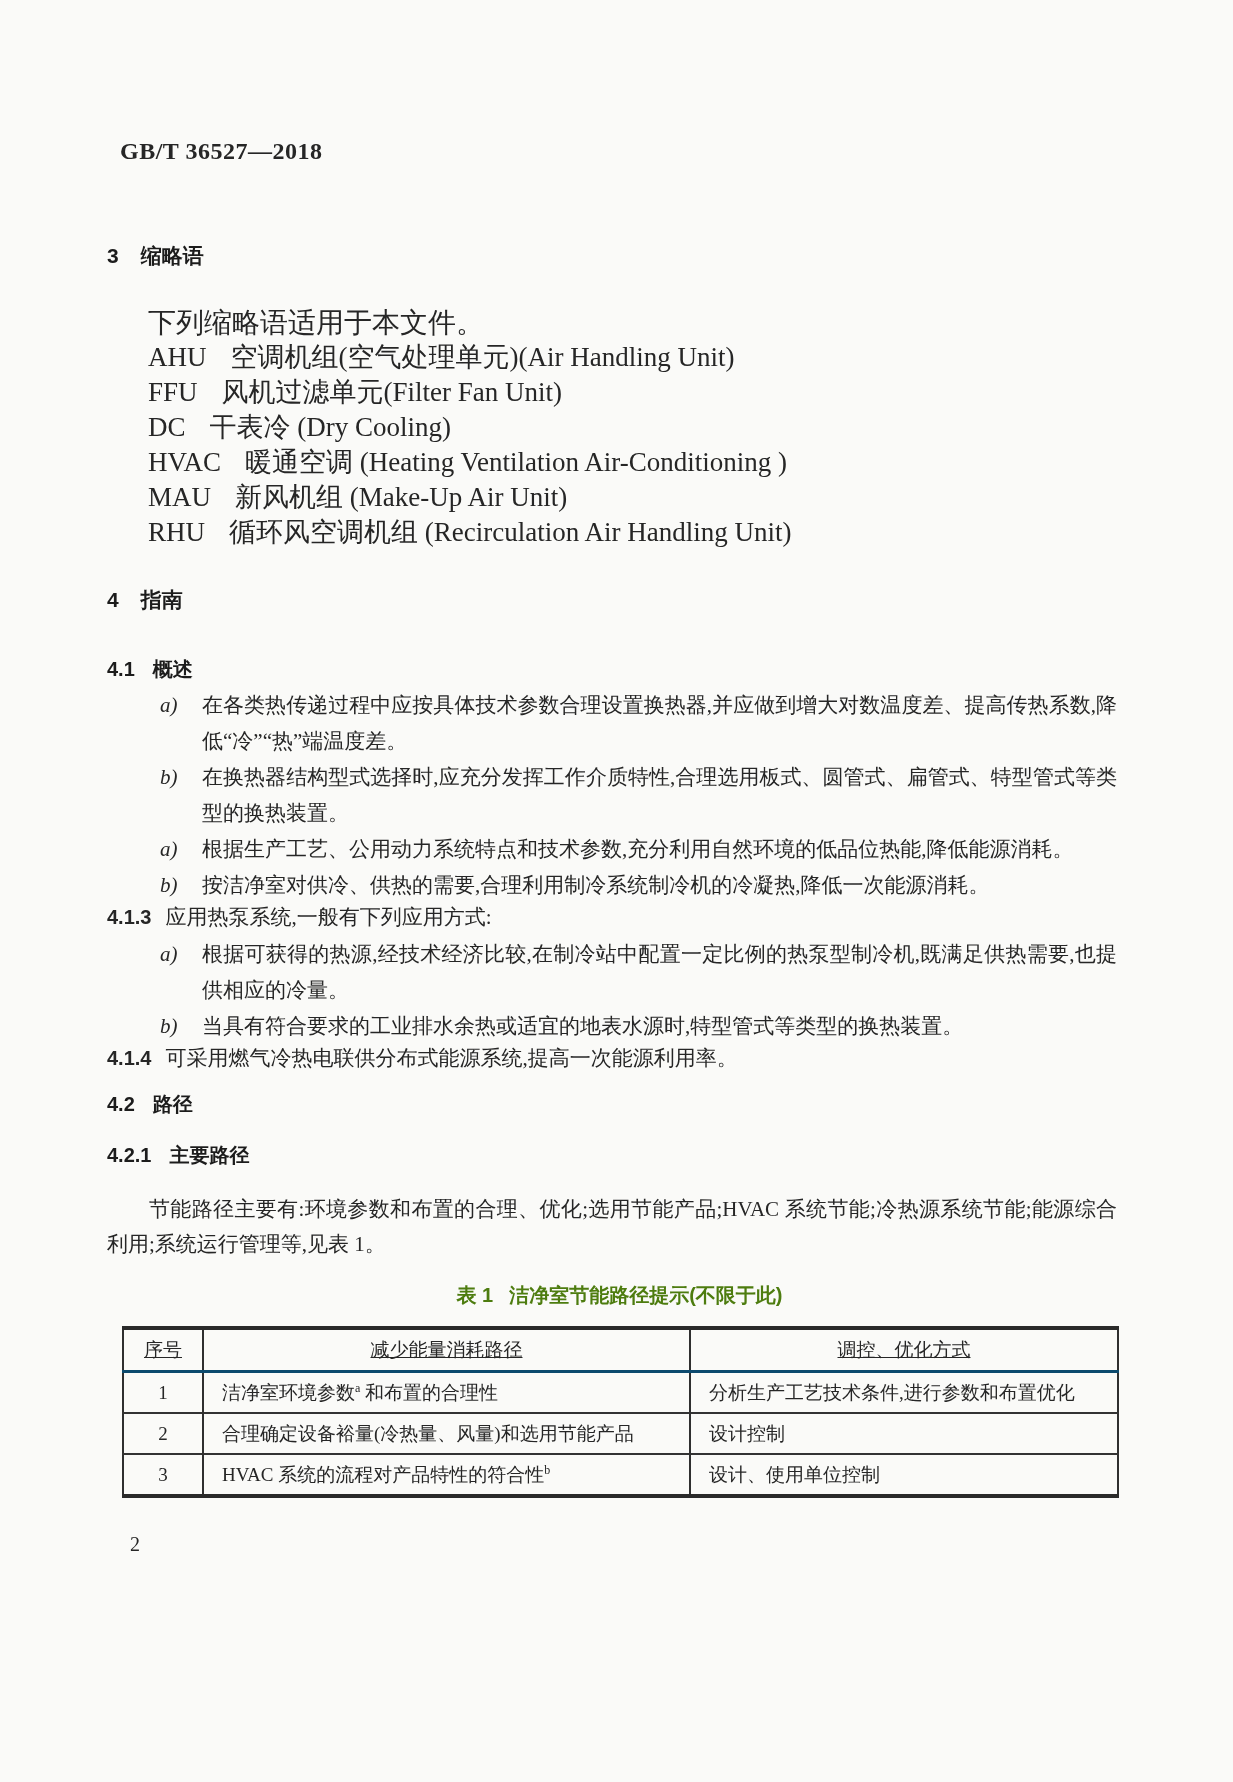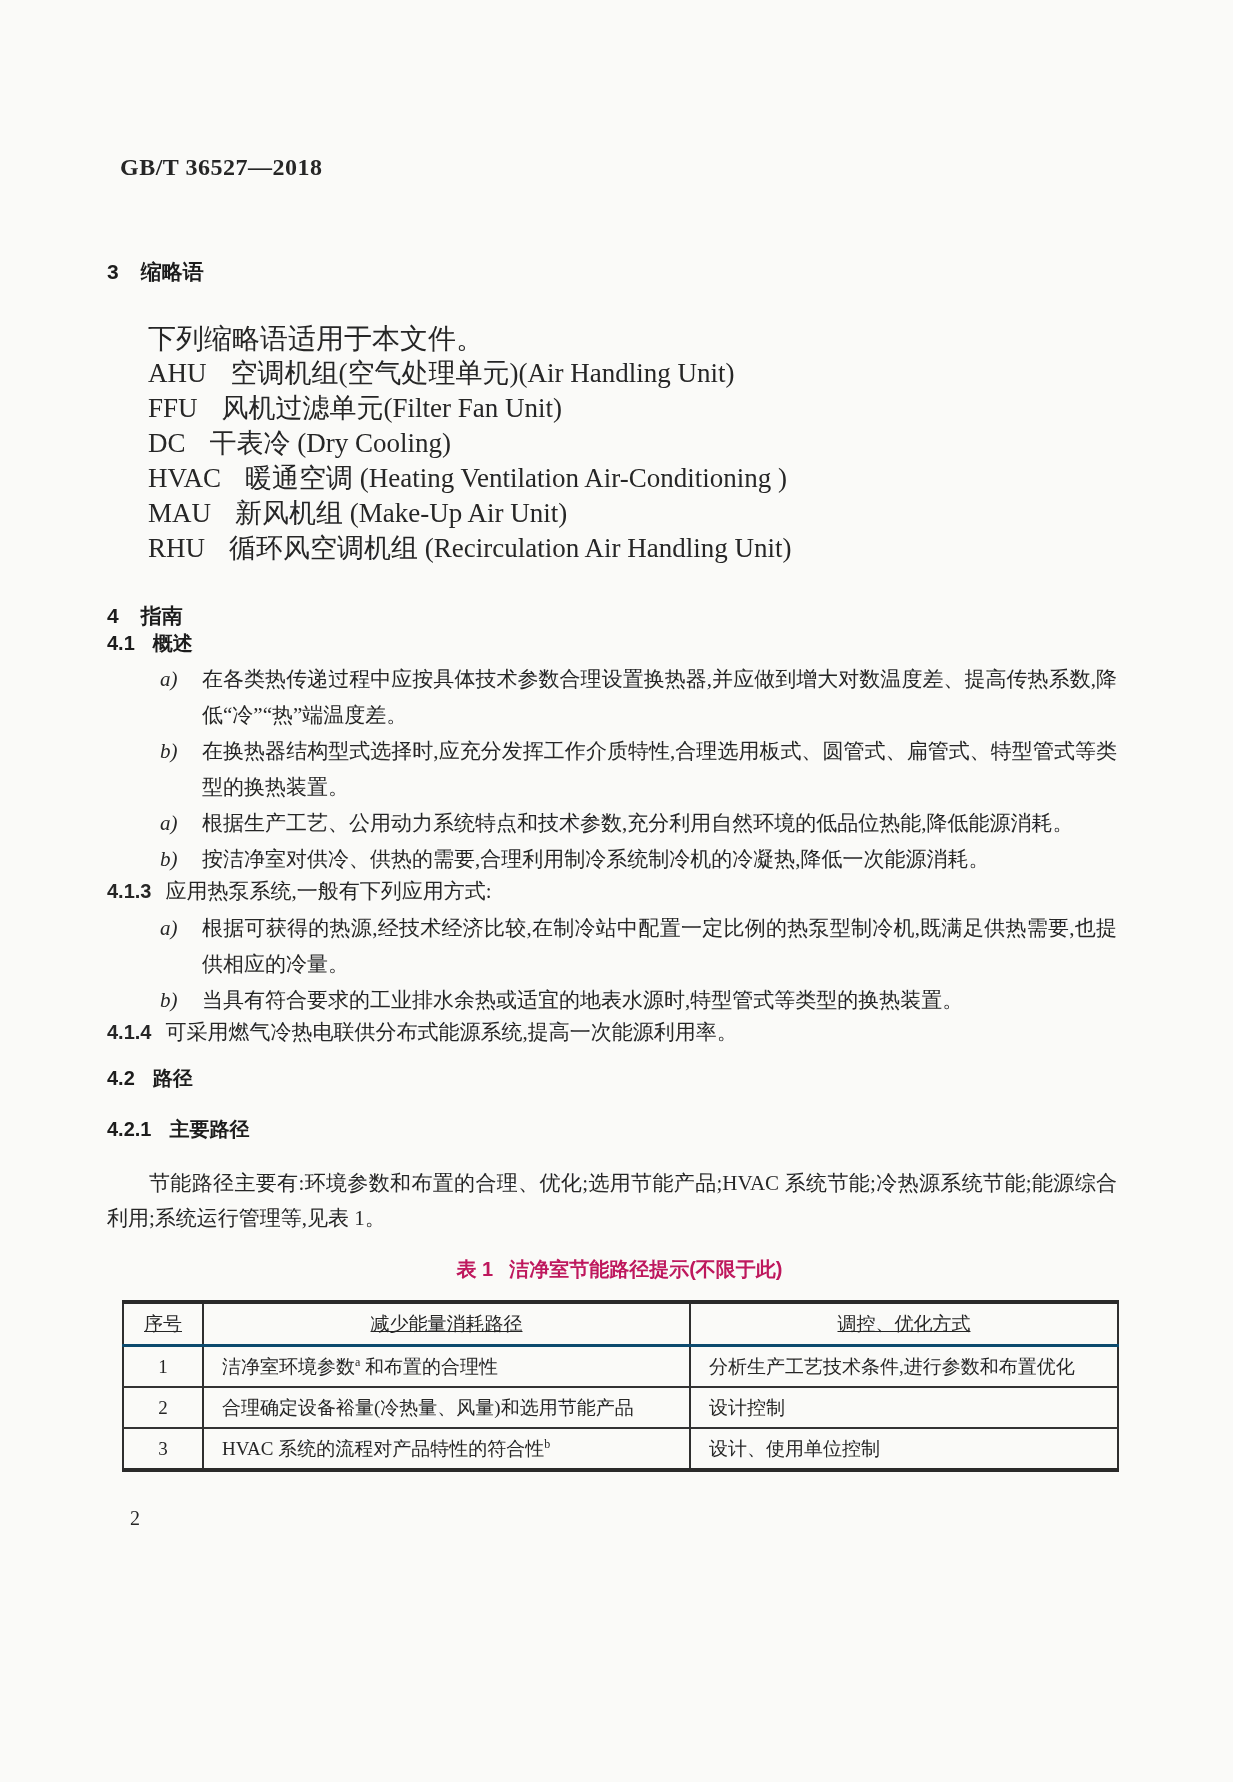--- a/index.html
+++ b/index.html
@@ -4,21 +4,21 @@
 <style>
   html,body{margin:0;padding:0;background:#fafaf8;}
   .page{
     position:relative;
     width:1233px;height:1782px;
     background:#fafaf8;
     color:#262626;
     font-family:"Liberation Serif","DejaVu Serif",serif;
     overflow:hidden;
     box-sizing:border-box;
-    padding:16px 116px 0 107px;
+    padding:0 116px 0 107px;
   }
   
   .doc-header{
     margin-top:136px;
     font-size:24px;line-height:30px;
     font-weight:bold;
     letter-spacing:.5px;
     margin-left:13px;
   }
   
@@ -27,21 +27,21 @@
     font-weight:bold;font-size:21px;line-height:28px;color:#1c1c1c;
   }
   .h-sec .num{margin-right:22px;}
   .h-sec3{margin-top:76px;}
   .h-sec4{margin-top:36px;}
   .h-sub{
     margin:0;font-family:"Liberation Sans","DejaVu Sans",sans-serif;
     font-weight:bold;font-size:20px;line-height:26px;color:#1c1c1c;
   }
   .h-sub .num{margin-right:18px;}
-  .h-41{}
+  .h-41{margin-top:42px;}
   .h-42{margin-top:14px;}
   .h-421{margin-top:25px;}
   
   .intro{
     margin:38px 0 0 41px;font-size:28px;line-height:30px;
   }
   .abbr-list{margin:2px 0 0 41px;}
   .abbr-row{font-size:27px;line-height:35px;white-space:nowrap;}
   .abbr-row .abbr{display:inline-block;min-width:0;}
   .abbr-row .def{margin-left:24px;}
@@ -63,21 +63,21 @@
   .subitem-a1{margin-top:5px;}
   .sub-label{
     flex:0 0 42px;font-style:italic;
   }
   .sub-text{flex:1;text-align:justify;}
   .indent-para{margin-top:24px;line-height:35px;text-indent:2em;}
   
   .tbl-caption{
     margin:20px 0 0 15px;width:995px;text-align:center;
     font-family:"Liberation Sans","DejaVu Sans",sans-serif;
-    font-weight:bold;font-size:20px;line-height:26px;color:#be185d;
+    font-weight:bold;font-size:20px;line-height:26px;color:#4d7c0f;
   }
   .tbl-caption .cap-label{margin-right:16px;}
   
   table.gb{
     margin:18px 0 0 15px;
     width:995px;
     border-collapse:collapse;
     table-layout:fixed;
     font-size:19px;color:#262626;
     border-top:4px solid #2a2a2a;

